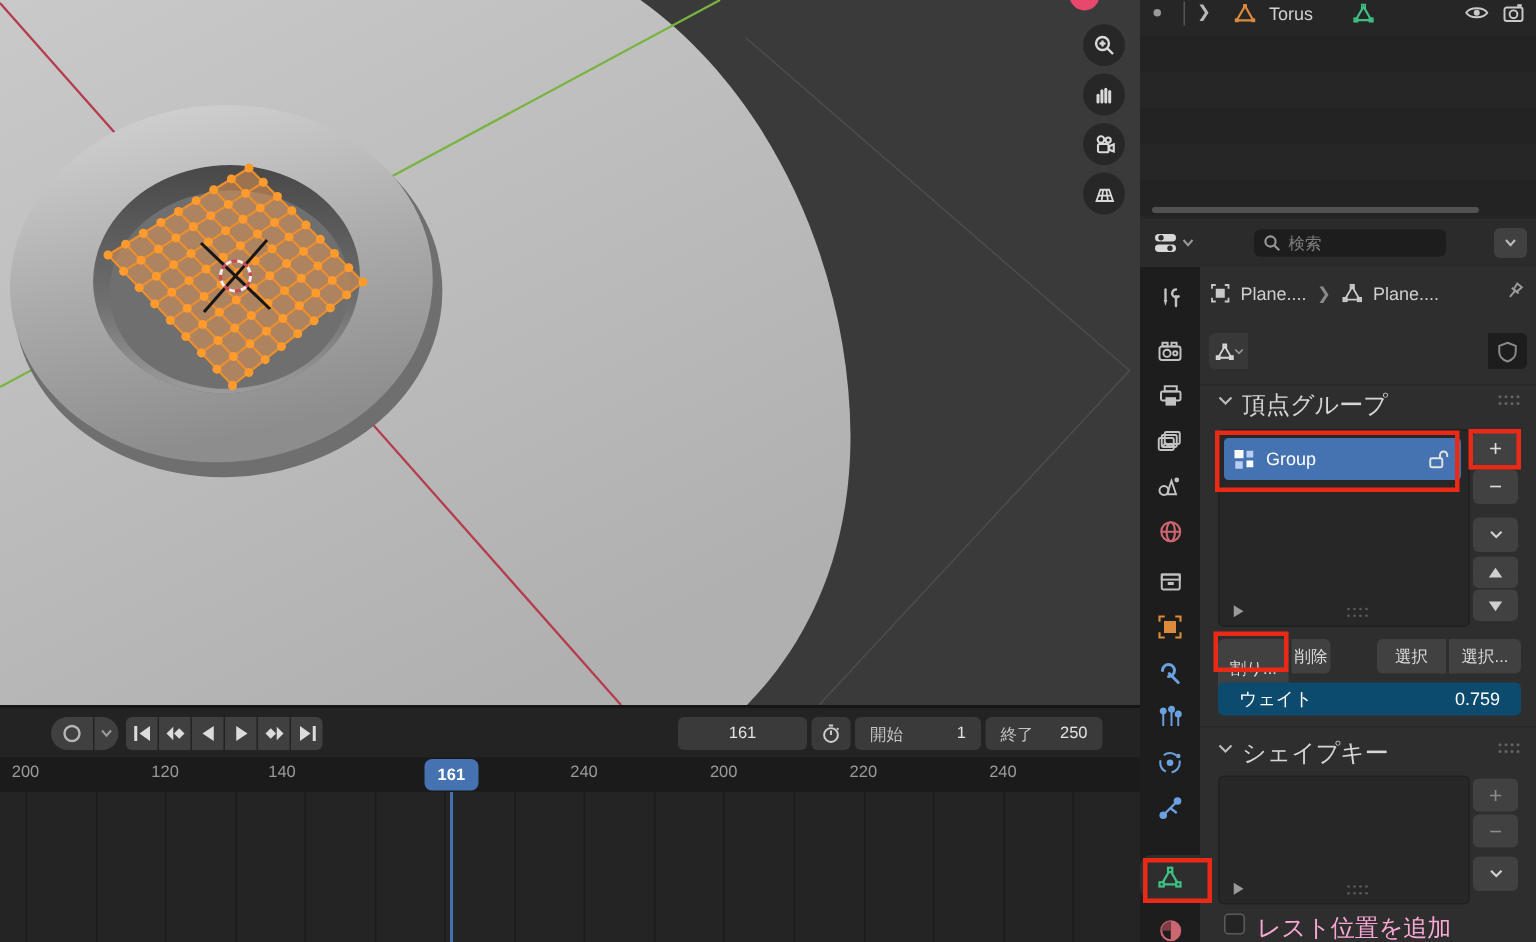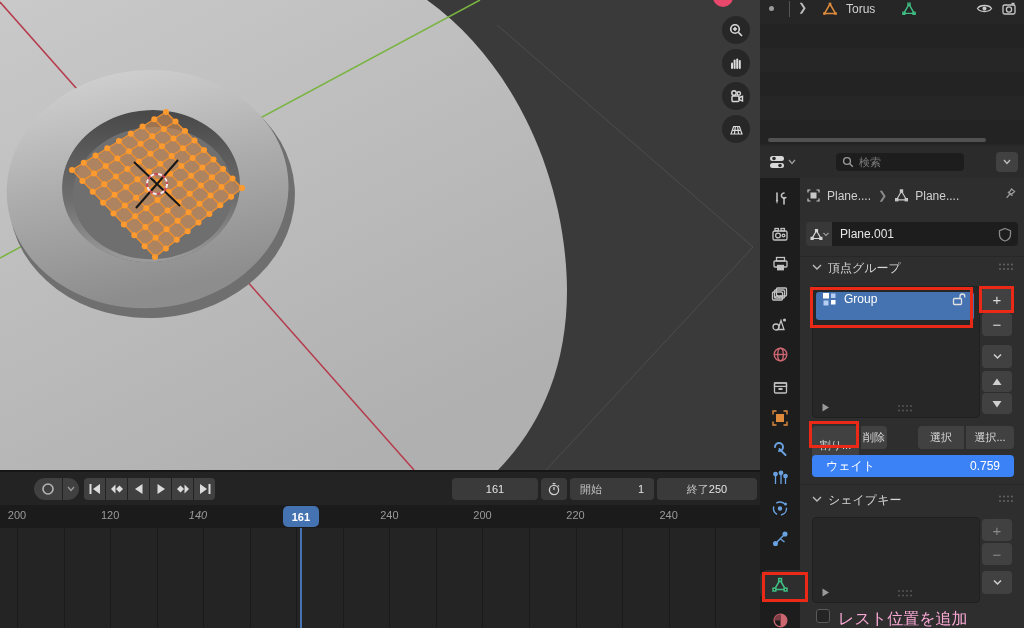--- a/index.html
+++ b/index.html
@@ -24,23 +24,23 @@
   #outliner{left:760px;top:0;width:264px;height:146px;
      background:repeating-linear-gradient(180deg,#262626 0 24px,#232323 24px 48px);}
   #prop-header{left:760px;top:146px;width:264px;height:32px;background:#2b2b2b;border-bottom:1px solid #202020;}
   #tabs{left:760px;top:178px;width:40px;height:450px;background:#1d1d1d;}
   #prop-content{left:800px;top:178px;width:224px;height:450px;background:#2e2e2e;}
   .tab{position:absolute;left:0;width:40px;height:28px;display:flex;align-items:center;justify-content:center;}
   .tab.active{background:#2e2e2e;border-radius:8px 0 0 8px;}
   .widget{background:#414141;border-radius:4px;color:#dcdcdc;font-size:11px;
           display:flex;align-items:center;justify-content:center;}
   .input{background:#1d1d1d;color:#e6e6e6;font-size:12px;display:flex;align-items:center;}
-  .phdr{position:absolute;color:#d6d6d6;font-size:12px;}
+  .phdr{position:absolute;color:#d6d6d6;font-size:16px;}
   .listbox{position:absolute;background:#272727;border-radius:4px;border:1px solid #202020;}
-  .sel-row{position:absolute;background:#4572b0;border-radius:3px;display:flex;align-items:flex-start;color:#fff;font-size:12px;}
+  .sel-row{position:absolute;background:#4572b0;border-radius:3px;display:flex;align-items:center;color:#fff;font-size:12px;}
   .grip{opacity:.75}
   
   .anno{position:absolute;border:3px solid #ea2a16;box-sizing:border-box;}
   .ellipsis{white-space:nowrap;overflow:hidden;}
 </style>
 </head>
 <body>
 
 <div id="app">
 
@@ -284,30 +284,30 @@
           <circle cx="7" cy="8" r="4.6"></circle>
             <line x1="7" y1="8" x2="7" y2="5"></line>
             <line x1="5.6" y1="1.6" x2="8.4" y2="1.6"></line>
             <line x1="11" y1="3.4" x2="12" y2="4.4"></line>
         </svg>
       </div>
       <div class="field abs" style="left:570px;top:6px;width:84px;height:22px;justify-content:space-between;padding:0 10px;box-sizing:border-box">
         <span style="color:#c3c3c3">開始</span>
         <span>1</span>
       </div>
-      <div class="field abs" style="left:657px;top:6px;width:100px;height:22px;justify-content:center;padding:4px 10px;box-sizing:border-box">
+      <div class="field abs" style="left:657px;top:6px;width:78px;height:22px;justify-content:space-between;padding:4px 10px;box-sizing:border-box">
         <span style="color:#c3c3c3">終了</span>
         <span>250</span>
       </div>
     </div>
 
     <div id="tl-ruler">
         <div class="tick-label" style="left: 17px;">200</div>
         <div class="tick-label" style="left: 110.09px;">120</div>
-        <div class="tick-label" style="left: 198px; font-style: italic;">140</div>
+        <div class="tick-label" style="left: 188px;">140</div>
         <div class="tick-label" style="left: 389.36px;">240</div>
         <div class="tick-label" style="left: 482.45px;">200</div>
         <div class="tick-label" style="left: 575.54px;">220</div>
         <div class="tick-label" style="left: 668.63px;">240</div>
         <div style="position: absolute; top: 1px; height: 21px; width: 36px; left: 282.924px; background: rgb(69, 114, 176); border-radius: 5px; color: rgb(255, 255, 255); font-size: 11px; font-weight: bold; display: flex; align-items: center; justify-content: center;">161</div>
       </div>
     <div id="tl-body">
         <div class="gridline" style="left: 17px;"></div>
         <div class="gridline" style="left: 64px;"></div>
         <div class="gridline" style="left: 110px;"></div>
@@ -519,23 +519,20 @@
       <svg width="13" height="13" stroke="#d5d5d5" fill="none" stroke-width="1.2">
         <path d="M6.5,2.8 L11,10.5 H2 Z"></path>
           <rect x="5.5" y="1.6" width="2" height="2"></rect>
           <rect x="9.9" y="9.4" width="2" height="2"></rect>
           <rect x="1.1" y="9.4" width="2" height="2"></rect>
       </svg>
       <svg width="6" height="5">
           <polyline points="0.5,1 3,3.5 5.5,1" fill="none" stroke="#9a9a9a" stroke-width="1.1"></polyline>
         </svg>
     </div>
-    <div class="input abs" style="left:32px;top:44px;width:160px;height:24px;padding-left:8px;box-sizing:border-box">
-      <span>Plane.001</span>
-    </div>
     <div class="abs" style="left:192px;top:44px;width:26px;height:24px;background:#1d1d1d;border-radius:0 4px 4px 0;display:flex;align-items:center;justify-content:center">
       <svg width="14" height="15" stroke="#8a8a8a" fill="none" stroke-width="1.3">
         <path d="M7,1.5 L12.5,3.6 V7.5 C12.5,10.8 10.4,12.9 7,14 C3.6,12.9 1.5,10.8 1.5,7.5 V3.6 Z"></path>
       </svg>
     </div>
 
     <div class="abs" style="left:0;top:78px;width:224px;height:1px;background:#272727"></div>
     <svg class="abs" style="left:12px;top:85px" width="10" height="8">
         <polyline points="1,2 5,6 9,2" fill="none" stroke="#bdbdbd" stroke-width="1.4"></polyline>
       </svg>
@@ -604,21 +601,21 @@
     <div class="widget abs" style="left:61px;top:248px;width:26px;height:23px;border-radius:0 4px 4px 0">
         <span>削除</span>
       </div>
     <div class="widget abs" style="left:118px;top:248px;width:46px;height:23px;border-radius:4px 0 0 4px">
         <span>選択</span>
       </div>
     <div class="widget abs" style="left:166px;top:248px;width:48px;height:23px;border-radius:0 4px 4px 0">
         <span>選択...</span>
       </div>
 
-    <div class="abs" style="left:12px;top:277px;width:202px;height:22px;background:#3b82f6;border-radius:4px;display:flex;align-items:center;justify-content:space-between;padding:0 14px;box-sizing:border-box;color:#fff;font-size:12px">
+    <div class="abs" style="left:12px;top:277px;width:202px;height:22px;background:#0c4a6e;border-radius:4px;display:flex;align-items:center;justify-content:space-between;padding:0 14px;box-sizing:border-box;color:#fff;font-size:12px">
       <span>ウェイト</span>
       <span>0.759</span>
     </div>
 
     <div class="abs" style="left:0;top:306px;width:224px;height:1px;background:#272727"></div>
     <svg class="abs" style="left:12px;top:317px" width="10" height="8">
         <polyline points="1,2 5,6 9,2" fill="none" stroke="#bdbdbd" stroke-width="1.4"></polyline>
       </svg>
     <div class="phdr" style="left:28px;top:314px">シェイプキー</div>
     <svg class="abs grip" style="left:198px;top:316px" width="16" height="10" fill="#777">

